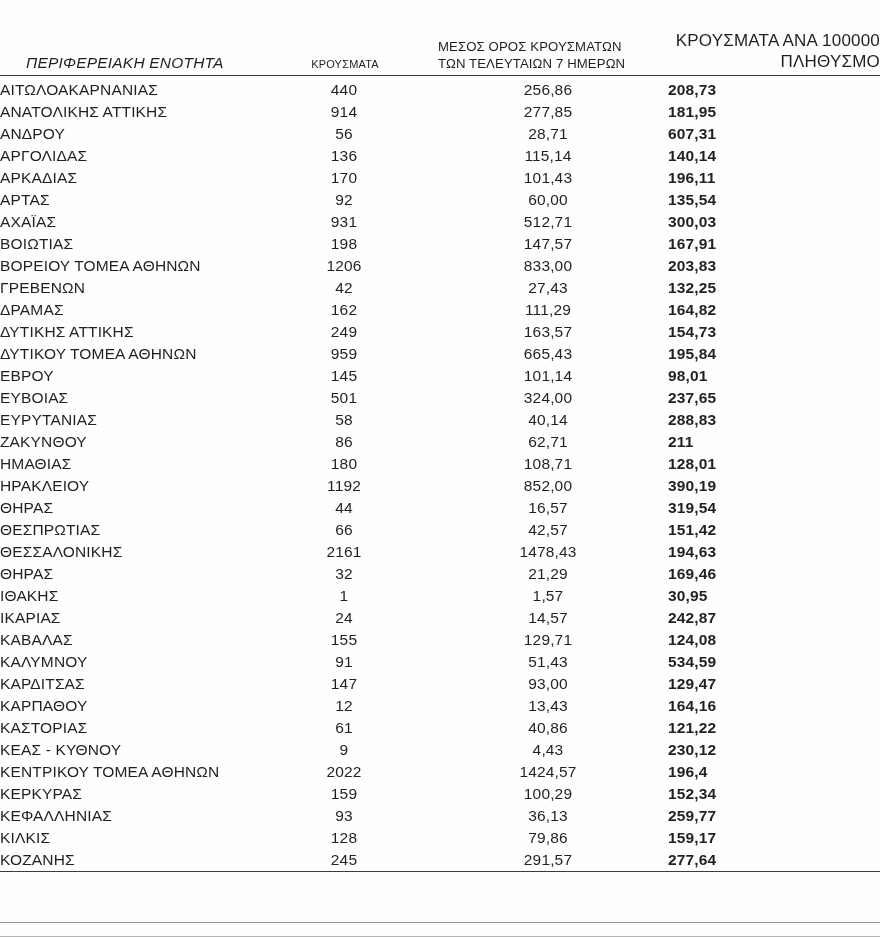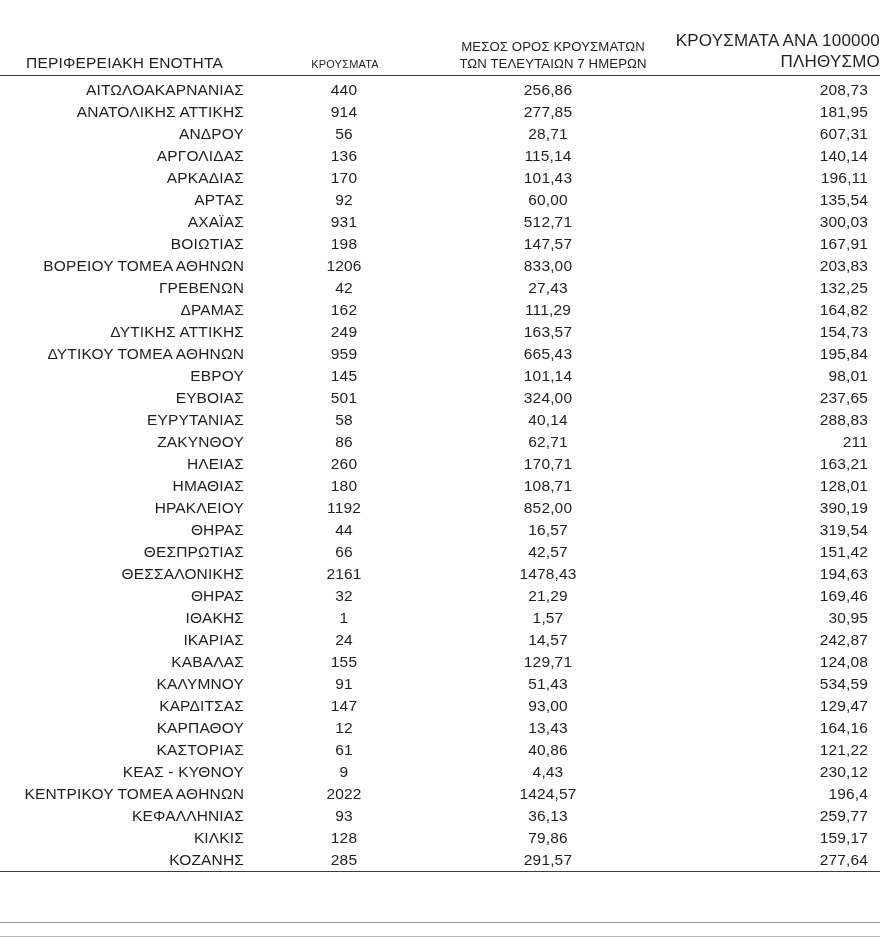--- a/index.html
+++ b/index.html
@@ -44,30 +44,31 @@
     border-bottom: 1px solid #3b3b3b;
     line-height: 1.25;
   }
   thead tr.head-row th { height: 72px; }
 
   th.h-region {
     font-size: 15.5px;
     letter-spacing: 0.2px;
     text-align: left;
     padding-left: 26px;
+    font-style: italic;
   }
   th.h-cases {
     font-size: 11px;
     letter-spacing: 0.2px;
     text-align: center;
   }
   th.h-avg {
     font-size: 13.2px;
     letter-spacing: 0.1px;
-    text-align: center;
+    text-align: left;
   }
   th.h-per100 {
     font-size: 17px;
     letter-spacing: 0.2px;
     text-align: right;
   }
   .hl { display: block; white-space: nowrap; }
 
   
   tbody tr.rule-spacer td {
@@ -78,24 +79,24 @@
   }
 
   tbody td {
     height: 22px;
     padding: 0;
     font-size: 15.5px;
     letter-spacing: 0.15px;
     line-height: 22px;
     white-space: nowrap;
   }
-  td.region  { text-align: right; padding-right: 8px; }
+  td.region  { text-align: left; padding-right: 8px; }
   td.cases   { text-align: center; padding-right: 2px; }
   td.avg     { text-align: center; padding-right: 10px; }
-  td.per100  { text-align: right; padding-right: 12px; }
+  td.per100  { text-align: left; padding-right: 12px; font-weight: bold; }
 
   tbody tr.last-row td { border-bottom: 1px solid #3b3b3b; }
 
   .bottom-rule-2 {
     position: absolute;
     left: 0;
     right: 0;
     top: 922px;
     height: 0;
     border-top: 1px solid #9a9a9a;
@@ -235,26 +236,20 @@
           <td class="avg">40,14</td>
           <td class="per100">288,83</td>
         </tr>
         <tr>
           <td class="region">ΖΑΚΥΝΘΟΥ</td>
           <td class="cases">86</td>
           <td class="avg">62,71</td>
           <td class="per100">211</td>
         </tr>
         <tr>
-          <td class="region">ΗΛΕΙΑΣ</td>
-          <td class="cases">260</td>
-          <td class="avg">170,71</td>
-          <td class="per100">163,21</td>
-        </tr>
-        <tr>
           <td class="region">ΗΜΑΘΙΑΣ</td>
           <td class="cases">180</td>
           <td class="avg">108,71</td>
           <td class="per100">128,01</td>
         </tr>
         <tr>
           <td class="region">ΗΡΑΚΛΕΙΟΥ</td>
           <td class="cases">1192</td>
           <td class="avg">852,00</td>
           <td class="per100">390,19</td>
@@ -331,34 +326,40 @@
           <td class="avg">4,43</td>
           <td class="per100">230,12</td>
         </tr>
         <tr>
           <td class="region">ΚΕΝΤΡΙΚΟΥ ΤΟΜΕΑ ΑΘΗΝΩΝ</td>
           <td class="cases">2022</td>
           <td class="avg">1424,57</td>
           <td class="per100">196,4</td>
         </tr>
         <tr>
+          <td class="region">ΚΕΡΚΥΡΑΣ</td>
+          <td class="cases">159</td>
+          <td class="avg">100,29</td>
+          <td class="per100">152,34</td>
+        </tr>
+        <tr>
           <td class="region">ΚΕΦΑΛΛΗΝΙΑΣ</td>
           <td class="cases">93</td>
           <td class="avg">36,13</td>
           <td class="per100">259,77</td>
         </tr>
         <tr>
           <td class="region">ΚΙΛΚΙΣ</td>
           <td class="cases">128</td>
           <td class="avg">79,86</td>
           <td class="per100">159,17</td>
         </tr>
         <tr class="last-row">
           <td class="region">ΚΟΖΑΝΗΣ</td>
-          <td class="cases">285</td>
+          <td class="cases">245</td>
           <td class="avg">291,57</td>
           <td class="per100">277,64</td>
         </tr>
       </tbody>
   </table>
 
   <div class="bottom-rule-2"></div>
   <div class="bottom-rule-3"></div>
 </div>
 

